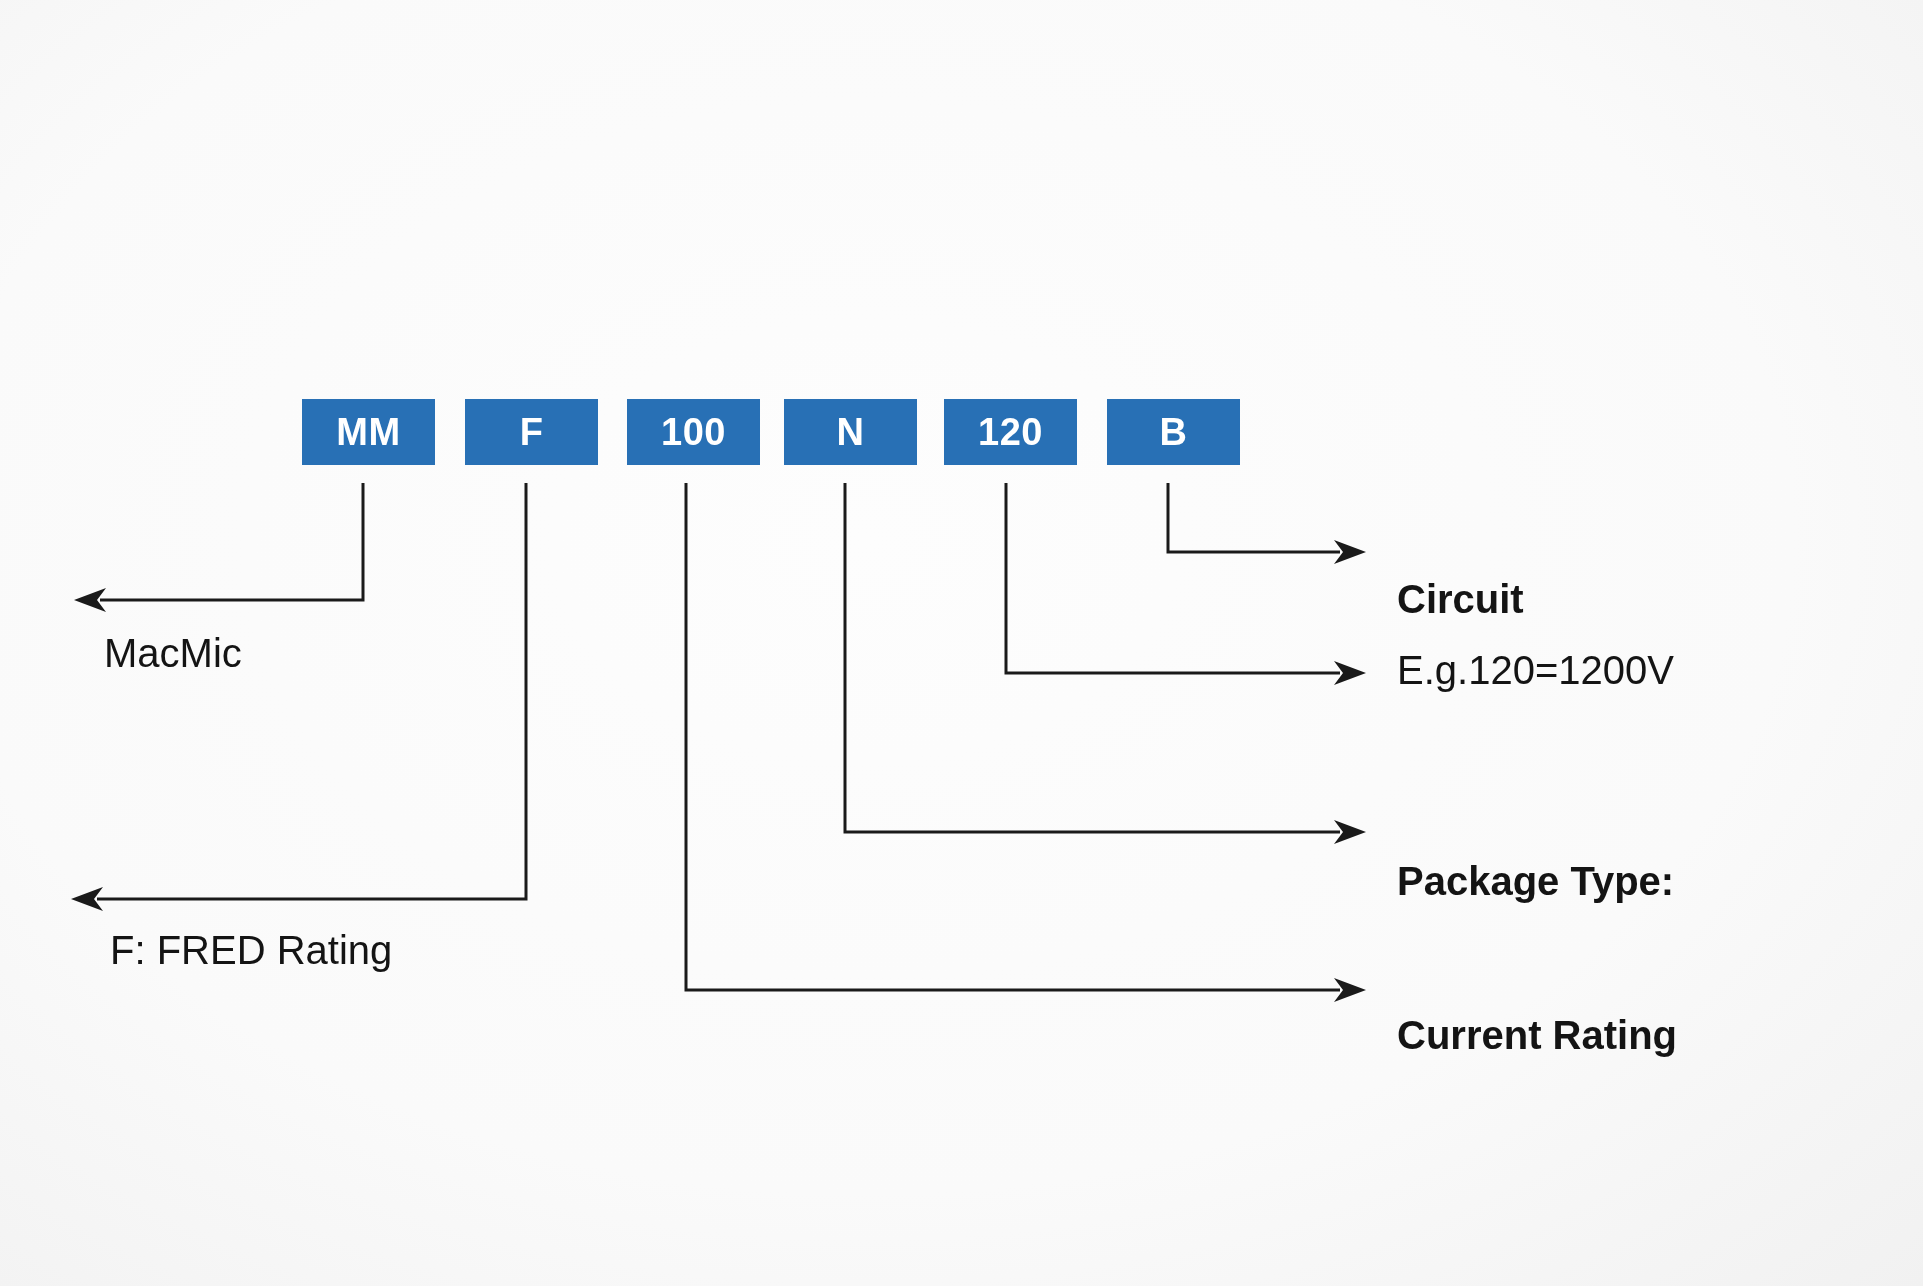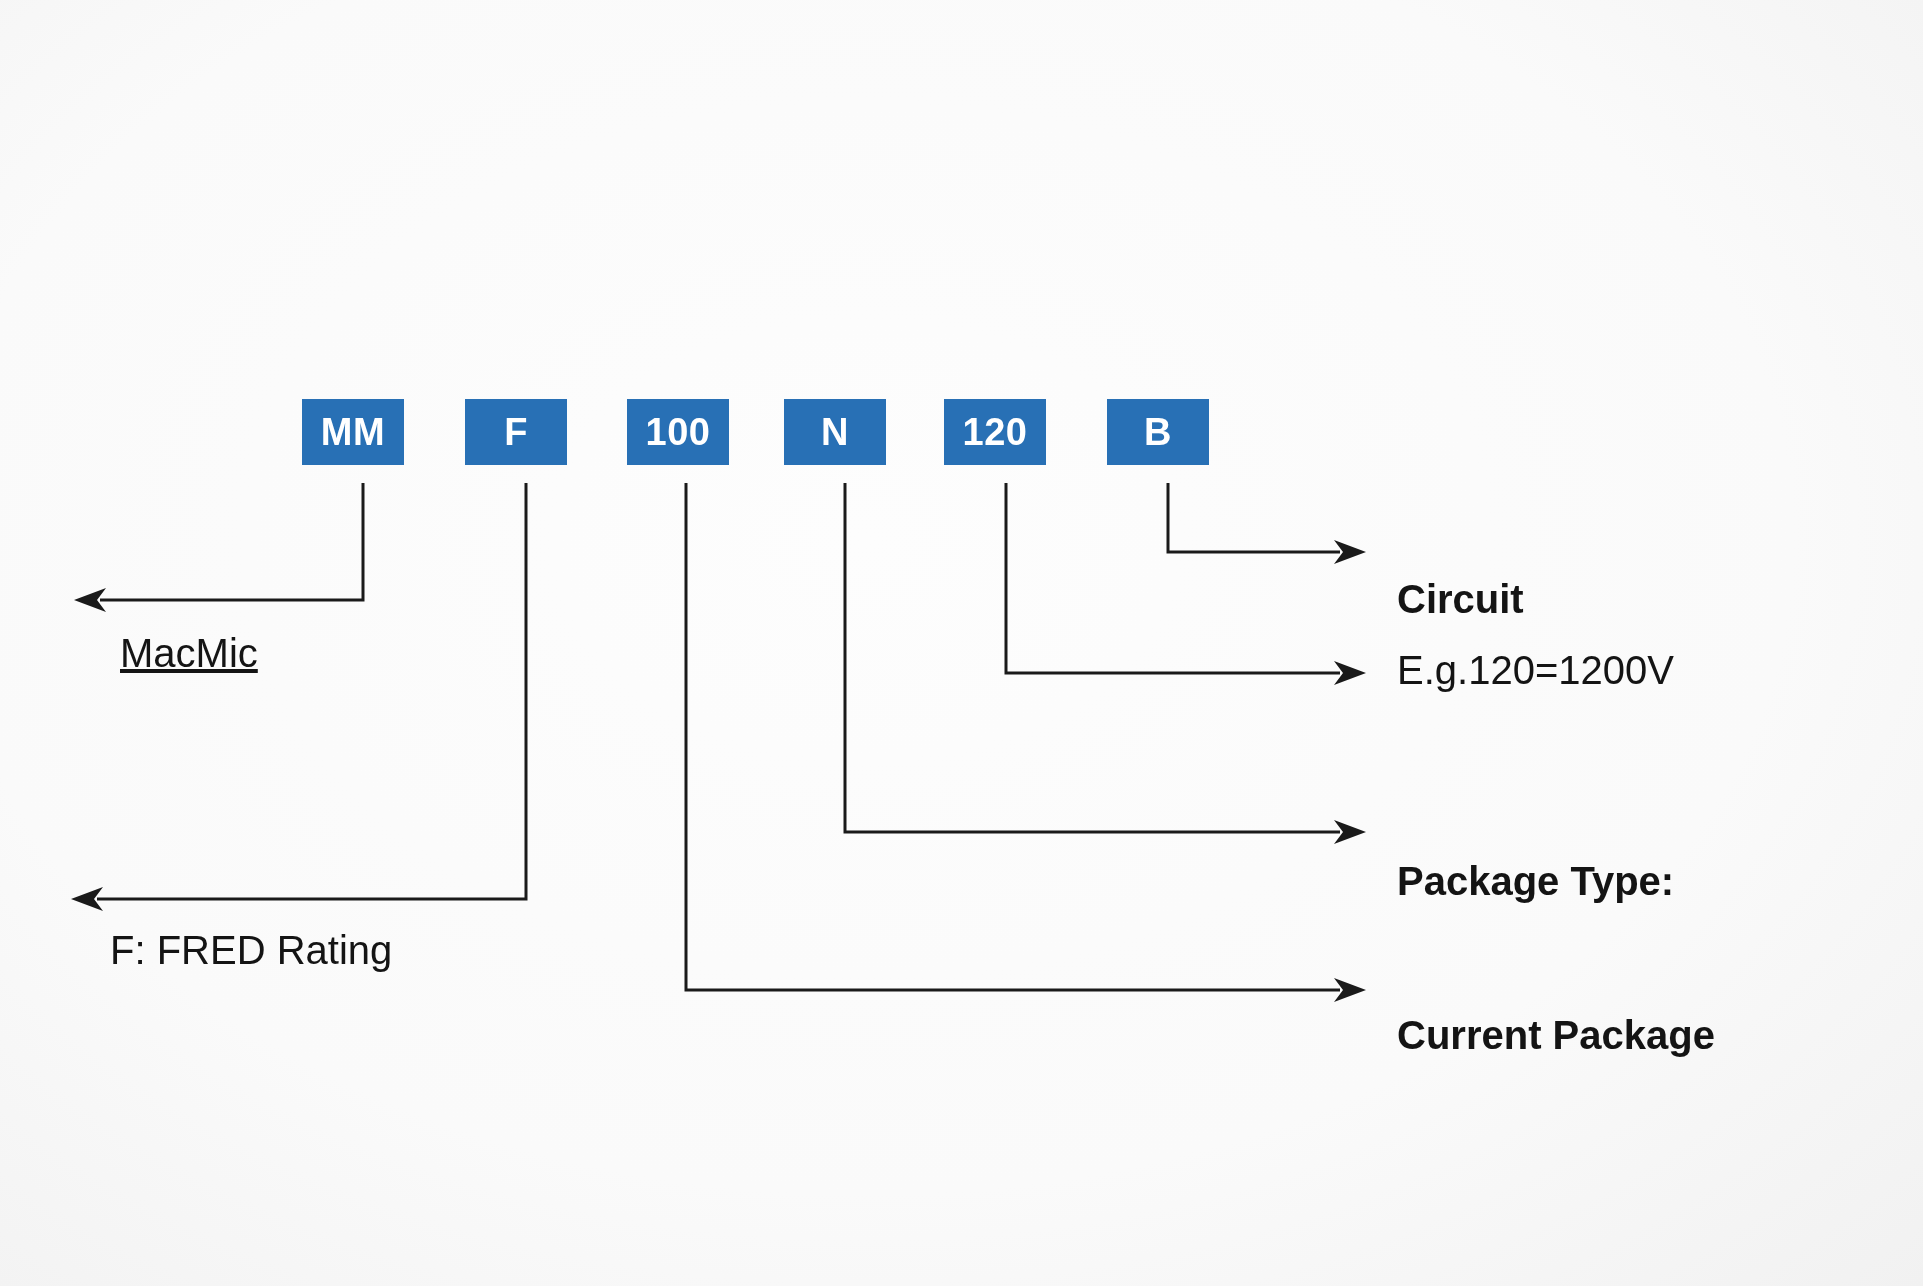--- a/index.html
+++ b/index.html
@@ -25,21 +25,21 @@
     stroke: var(--line, #1a1a1a);
     stroke-width: 3;
   }
   .connectors path.arrowhead {
     fill: var(--line, #1a1a1a);
     stroke: none;
   }
   .code-box {
     position: absolute;
     top: 399px;
-    width: 102px;
+    width: 133px;
     height: 66px;
     background: var(--box-blue, #2870b5);
     color: var(--box-text, #ffffff);
     display: flex;
     align-items: center;
     justify-content: center;
     font-size: 38px;
     font-weight: bold;
     letter-spacing: 0.5px;
   }
@@ -50,21 +50,21 @@
     line-height: 46px;
     white-space: nowrap;
   }
   .callout .title-bold { font-weight: bold; margin-top: 47px; }
   .callout sub {
     font-size: 0.62em;
     line-height: 0;
     vertical-align: -0.18em;
   }
   
-  .co-manufacturer { left: 120px; top: 630px; text-decoration: underline; }
+  .co-manufacturer { left: 104px; top: 630px; }
   .co-series       { left: 110px; top: 927px; }
   .co-circuit      { left: 1397px; top: 529px; }
   .co-voltage      { left: 1397px; top: 647px; }
   .co-package      { left: 1397px; top: 811px; }
   .co-current      { left: 1397px; top: 965px; }
 </style>
 </head>
 <body>
 
 <div class="diagram">
@@ -110,16 +110,16 @@
 
   <div class="callout co-voltage">
     <div>E.g.120=1200V</div>
   </div>
 
   <div class="callout co-package">
     <div class="title-bold">Package Type:</div>
   </div>
 
   <div class="callout co-current">
-    <div class="title-bold">Current Package</div>
+    <div class="title-bold">Current Rating</div>
   </div>
 
 </div>
 
 </body></html>

